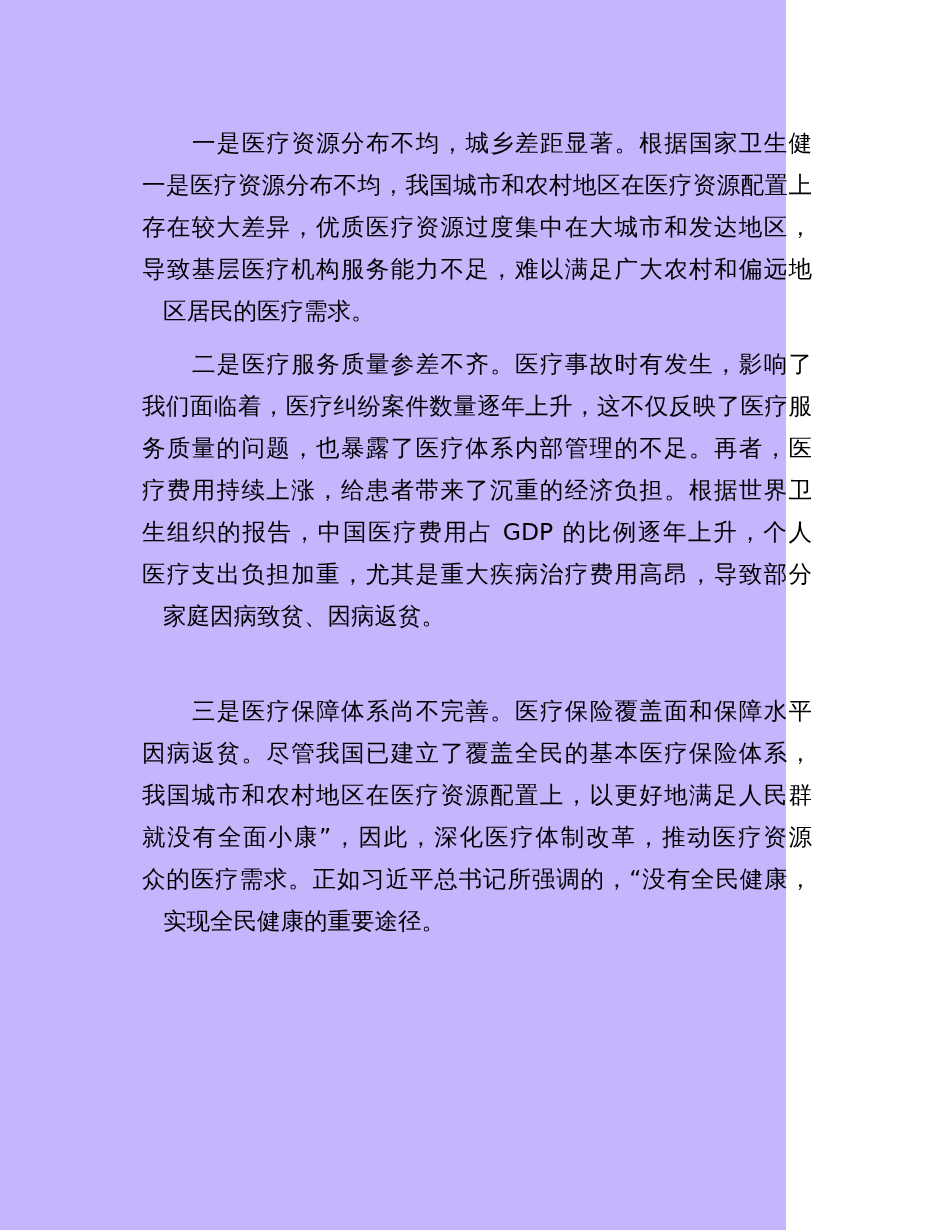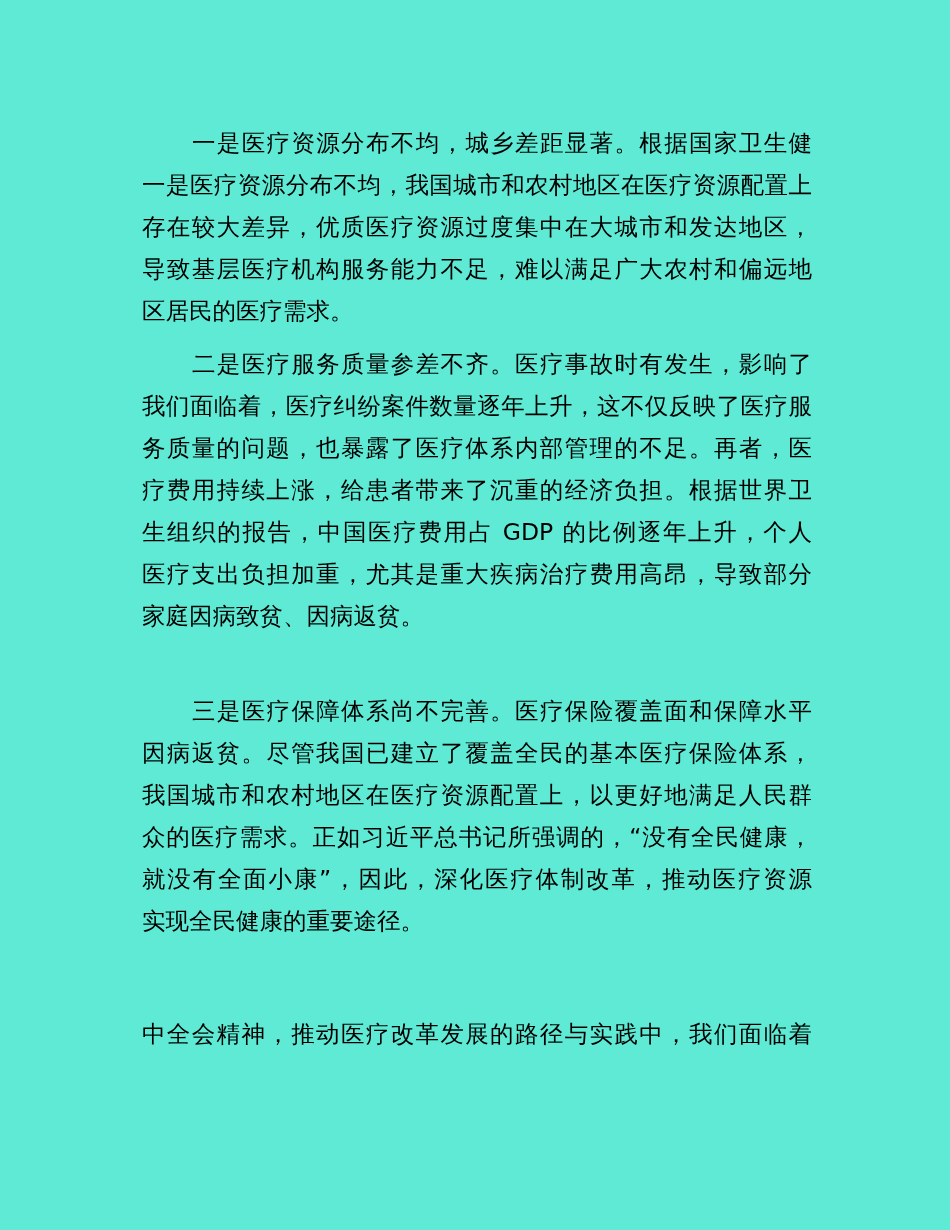--- a/index.html
+++ b/index.html
@@ -12,41 +12,42 @@
       height: 1230px;
       position: relative;
       overflow: hidden;
       font-family: "DejaVu Sans", "Liberation Sans", sans-serif;
       color: #000000;
     }
     .page {
       position: absolute;
       left: 0;
       top: 0;
-      width: 950px;
+      width: 786px;
       height: 1230px;
-      background: #5eead4;
+      background: #c4b5fd;
     }
     .para {
       position: absolute;
       left: 142px;
       width: 670px;
     }
     .line {
       display: block;
       height: 42px;
       line-height: 42px;
       font-size: 23.5px;
       white-space: nowrap;
       text-align: justify;
       text-align-last: justify;
       letter-spacing: 0px;
     }
     .line.last {
       text-align-last: left;
+      margin-left: 21px;
     }
     .line.indent {
       padding-left: 50px;
     }
   </style>
 </head>
 <body>
 
 <div class="page">
 
@@ -65,22 +66,21 @@
     <span class="line">疗费用持续上涨，给患者带来了沉重的经济负担。根据世界卫</span>
     <span class="line">生组织的报告，中国医疗费用占 GDP 的比例逐年上升，个人</span>
     <span class="line">医疗支出负担加重，尤其是重大疾病治疗费用高昂，导致部分</span>
     <span class="line last">家庭因病致贫、因病返贫。</span>
   </div>
 
   <div class="para" style="top:690px;">
     <span class="line indent">三是医疗保障体系尚不完善。医疗保险覆盖面和保障水平</span>
     <span class="line">因病返贫。尽管我国已建立了覆盖全民的基本医疗保险体系，</span>
     <span class="line">我国城市和农村地区在医疗资源配置上，以更好地满足人民群</span>
+    <span class="line">就没有全面小康”，因此，深化医疗体制改革，推动医疗资源</span>
     <span class="line">众的医疗需求。正如习近平总书记所强调的，“没有全民健康，</span>
-    <span class="line">就没有全面小康”，因此，深化医疗体制改革，推动医疗资源</span>
     <span class="line last">实现全民健康的重要途径。</span>
   </div>
 
   <div class="para" style="top:1013px;">
-    <span class="line">中全会精神，推动医疗改革发展的路径与实践中，我们面临着</span>
   </div>
 
 </div>
 
 </body></html>

